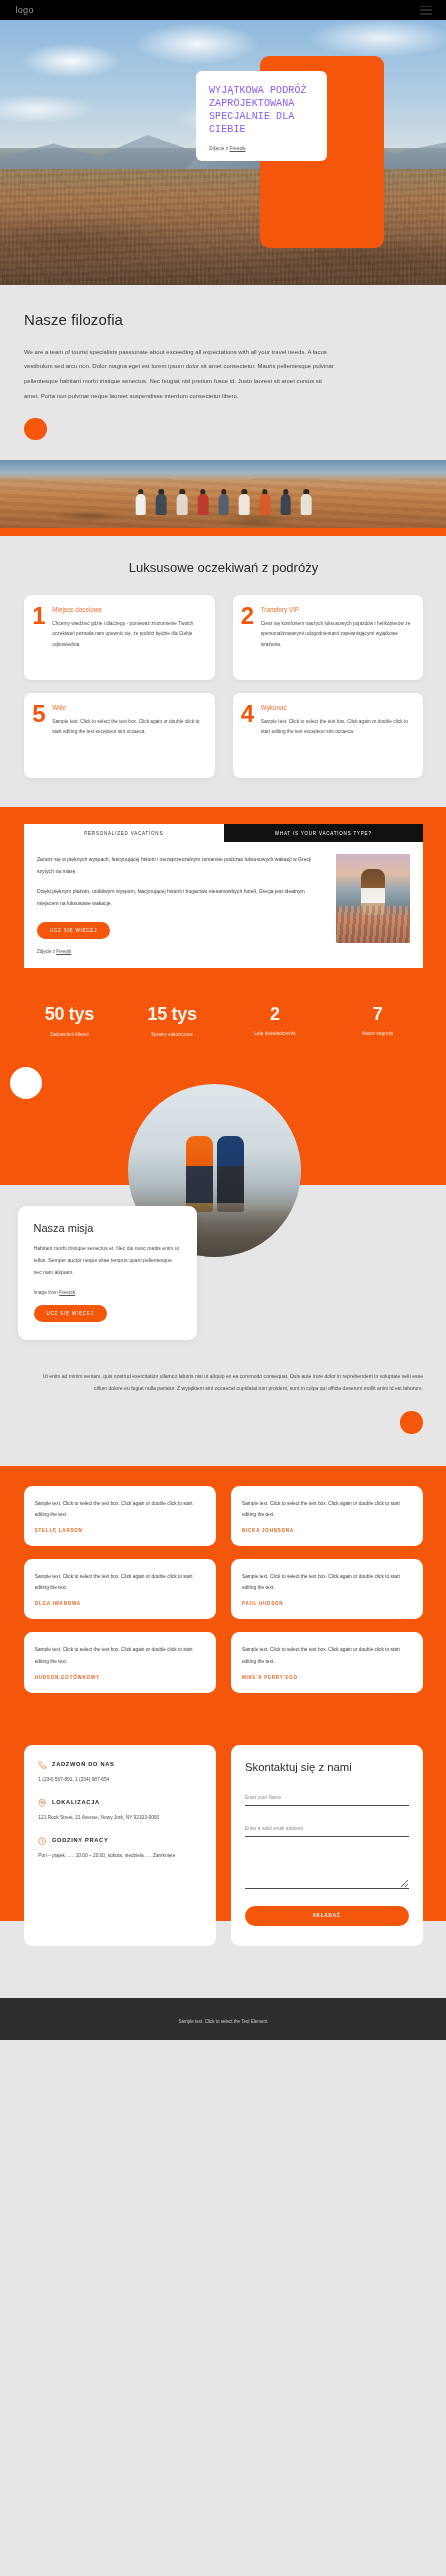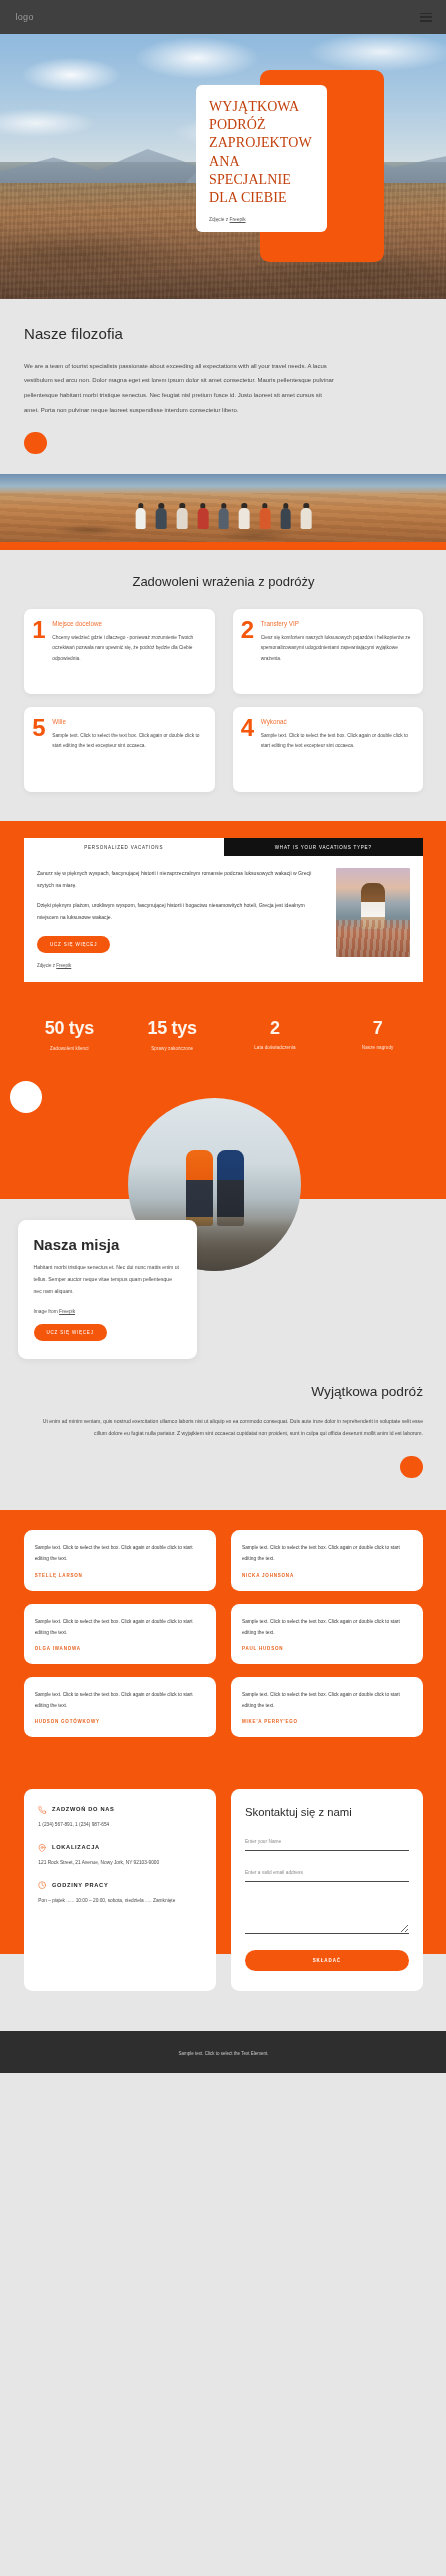--- a/index.html
+++ b/index.html
@@ -9,22 +9,22 @@
     font-family: "Liberation Sans", sans-serif;
     background: #e6e6e6;
     width: 447px;
     color: #3a3a3a;
     -webkit-font-smoothing: antialiased;
   }
   .page { width: 447px; position: relative; overflow: hidden; }
 
   
   .site-header {
-    height: 34px;
-    background: #404040;
+    height: 20px;
+    background: #000000;
     display: flex;
     align-items: center;
     justify-content: space-between;
     padding: 0 15.5px;
     position: relative;
     z-index: 40;
   }
   .logo-text {
     font-size: 9px;
     color: #9b9b9b;
@@ -84,26 +84,26 @@
   .hero-white-card {
     position: absolute;
     left: 196px; top: 51px;
     width: 131px;
     padding: 13px 13px 10.7px 13px;
     background: #ffffff;
     border-radius: 6px;
     z-index: 4;
   }
   .hero-title {
-    font-size: 14px;
+    font-size: 10px;
     line-height: 1.30;
     letter-spacing: 0.1px;
     font-weight: 400;
-    color: #c2410c;
-    font-family: Liberation Serif, serif;
+    color: #8b5cf6;
+    font-family: Liberation Mono, monospace;
     text-transform: uppercase;
     word-break: break-word;
   }
   .hero-credit {
     margin-top: 9.5px;
     font-size: 4.8px;
     color: #585858;
   }
   .hero-credit a { color: #585858; text-decoration: underline; }
 
@@ -312,21 +312,21 @@
   .mission-card {
     position: absolute;
     left: 18px; top: 149px;
     width: 179px;
     background: #ffffff;
     border-radius: 8.3px;
     padding: 15.5px 15.5px 18px 15.5px;
     z-index: 4;
     box-shadow: 0 1.2px 7.1px rgba(0,0,0,.06);
   }
-  .mission-card h3 { font-size: 15px; font-weight: 700; color: #2b2b2b; margin-bottom: 9.5px; }
+  .mission-card h3 { font-size: 11px; font-weight: 400; color: #2b2b2b; margin-bottom: 9.5px; }
   .mission-card p { font-size: 5.1px; line-height: 2.35; color: #4a4a4a; }
   .mission-credit { margin-top: 10.7px; font-size: 4.8px; color: #555; }
   .mission-credit a { color:#555; text-decoration: underline; }
   .mission-card .btn-orange { margin-top: 10.7px; }
 
   
   .unique {
     background: #e6e6e6;
     padding: 33px 24px 32px 24px;
     text-align: right;
@@ -368,21 +368,21 @@
     text-transform: uppercase;
   }
 
   
   .contact-wrap { background: #f4560c; position: relative; padding: 20px 0 0 0; }
   .contact-bottom-bg { position:absolute; left:0; right:0; bottom:0; height:77px; background:#e6e6e6; }
   .contact-inner {
     position: relative;
     display: flex;
     gap: 14.3px;
-    padding: 0 24px 40px 24px;
+    padding: 0 24px 52px 24px;
     z-index: 2;
   }
   .contact-card {
     background: #ffffff;
     border-radius: 8.3px;
     padding: 15.5px 14.3px 20px 14.3px;
     flex: 1 1 0;
   }
   .ci-row { margin-bottom: 13px; }
   .ci-head { display: flex; align-items: center; gap: 5.4px; margin-bottom: 6.6px; }
@@ -508,21 +508,21 @@
         </div>
       <div class="fig">
           <div class="head"></div>
           <div class="body" style="background:#e8e2d6"></div>
         </div>
     </div>
   </section>
   <div class="orange-strip"></div>
 
   <section class="luxury">
-    <h2>Zadowoleni wrażenia z podróży</h2>
+    <h2>Luksusowe oczekiwań z podróży</h2>
     <div class="card-grid">
       <div class="lux-card">
         <div class="lux-num">1</div>
         <div class="lux-body">
           <div class="lux-head">Miejsce docelowe</div>
           <div class="lux-text">Chcemy wiedzieć gdzie i dlaczego - ponieważ zrozumienie Twoich oczekiwań pozwala nam upewnić się, że podróż będzie dla Ciebie odpowiednia.</div>
         </div>
       </div>
       <div class="lux-card">
         <div class="lux-num">2</div>
@@ -598,21 +598,20 @@
         <p>Habitant morbi tristique senectus et. Nec dui nunc mattis enim ut tellus. Semper auctor neque vitae tempus quam pellentesque nec nam aliquam.</p>
         <div class="mission-credit">
           <span>Image from </span><a href="#">Freepik</a>
         </div>
         <button class="btn-orange">UCZ SIĘ WIĘCEJ</button>
       </div>
     </div>
   </section>
 
   <section class="unique">
-    <h2>Wyjątkowa podróż</h2>
     <p>Ut enim ad minim veniam, quis nostrud exercitation ullamco laboris nisi ut aliquip ex ea commodo consequat. Duis aute irure dolor in reprehenderit in voluptate velit esse cillum dolore eu fugiat nulla pariatur. Z wyjątkiem sint occaecat cupidatat non proident, sunt in culpa qui officia deserunt mollit anim id est laborum.</p>
     <div class="orange-dot"></div>
   </section>
 
   <section class="testimonials">
     <div class="t-grid">
       <div class="t-card">
         <div class="t-text">Sample text. Click to select the text box. Click again or double click to start editing the text.</div>
         <div class="t-name">STELLĘ LARSON</div>
       </div>

